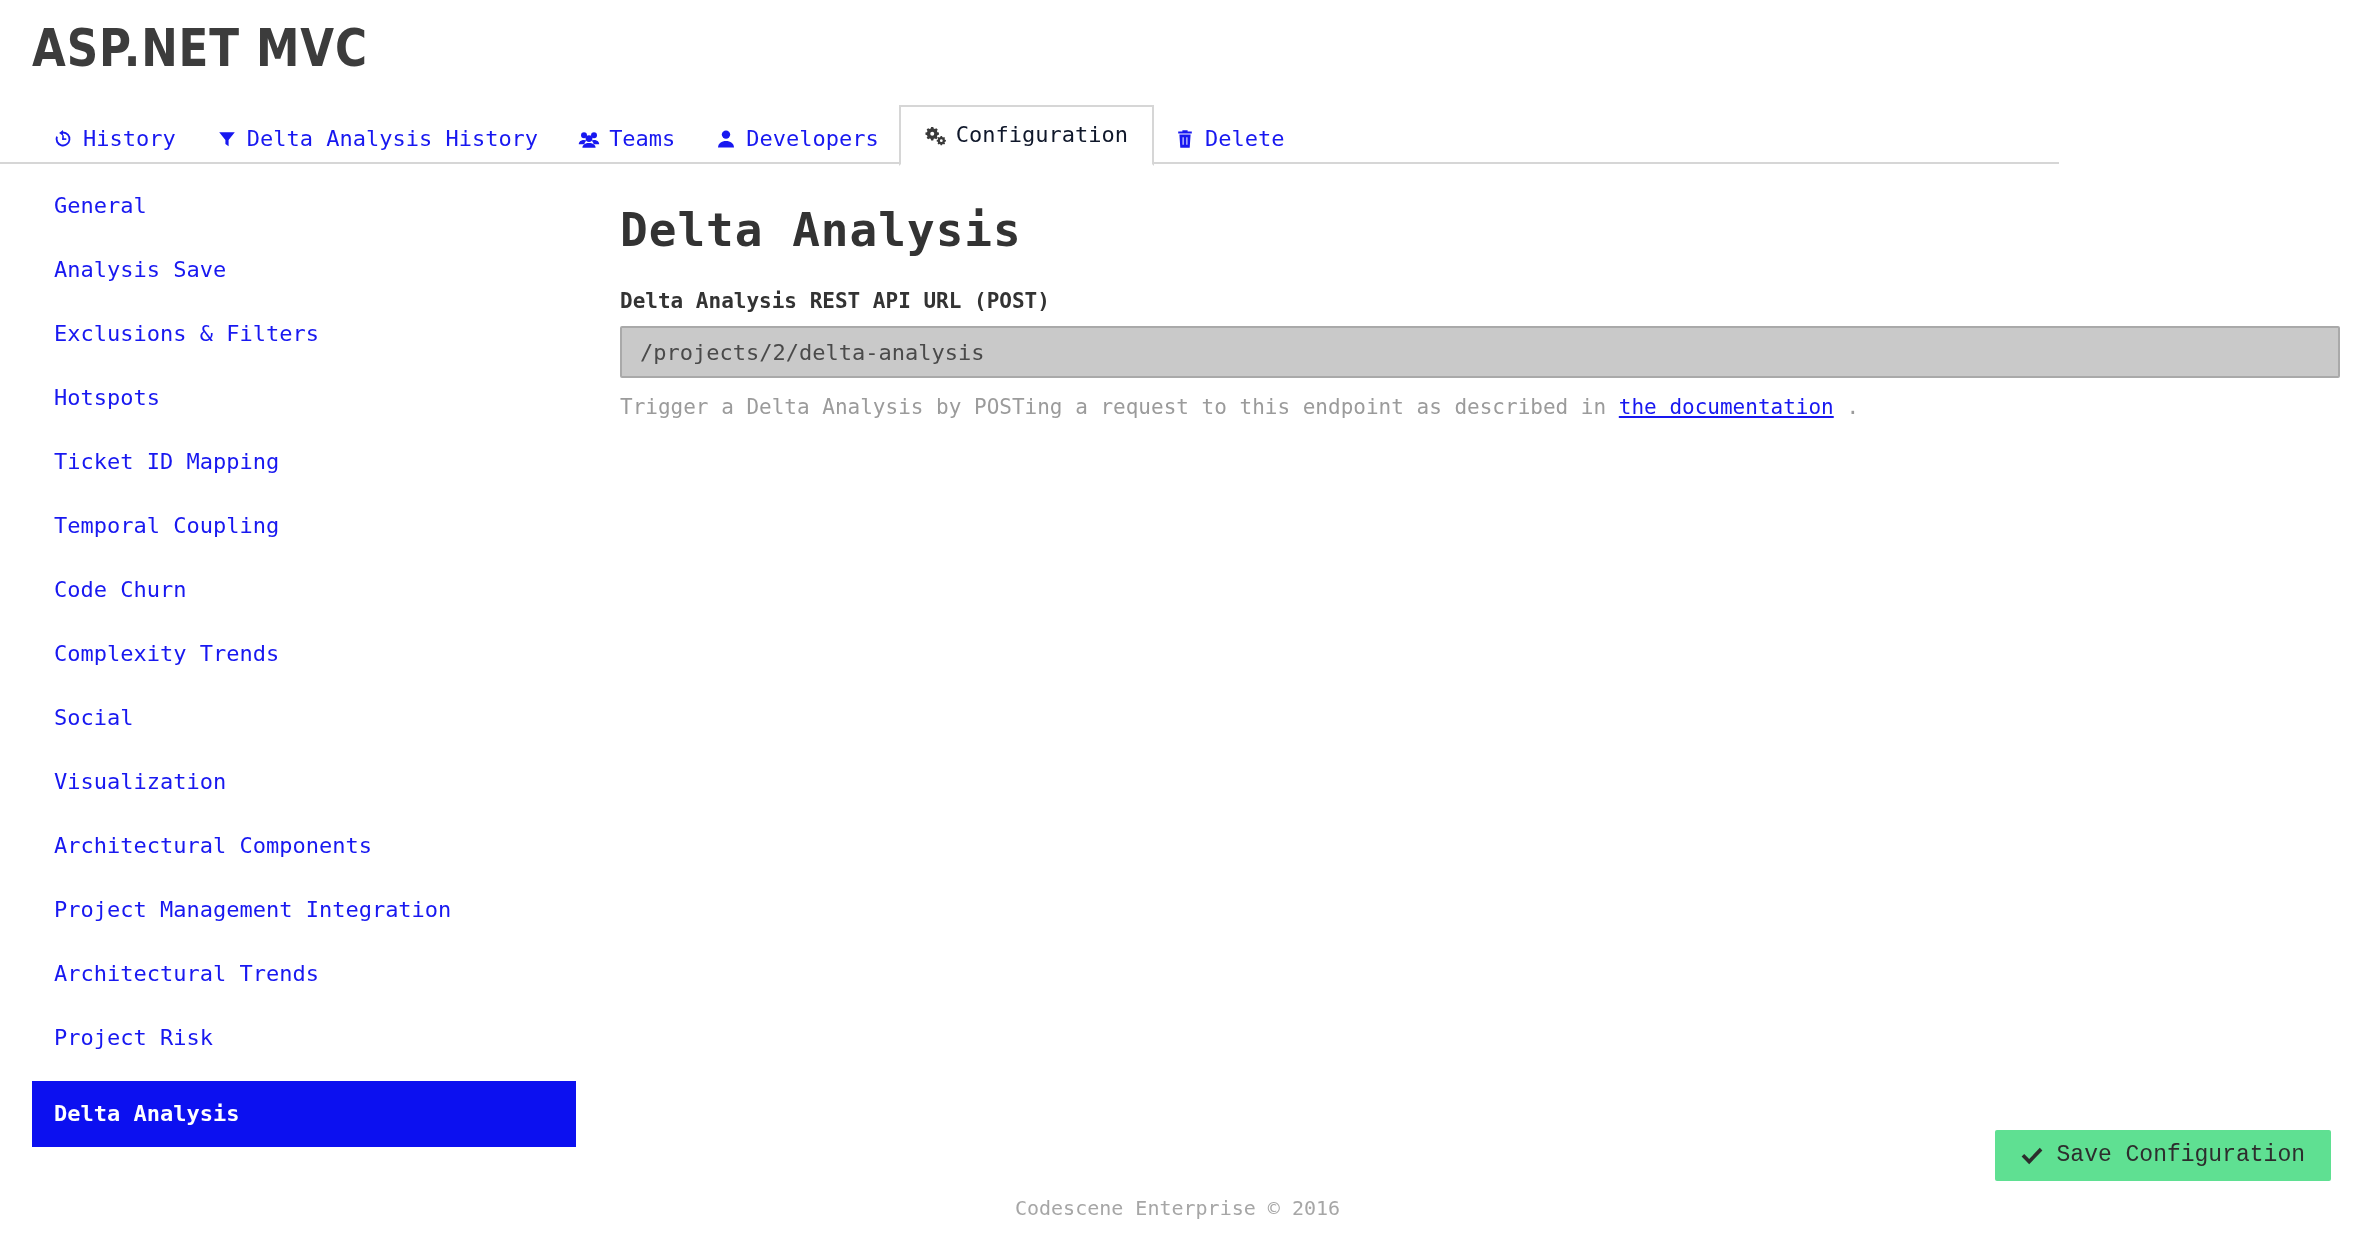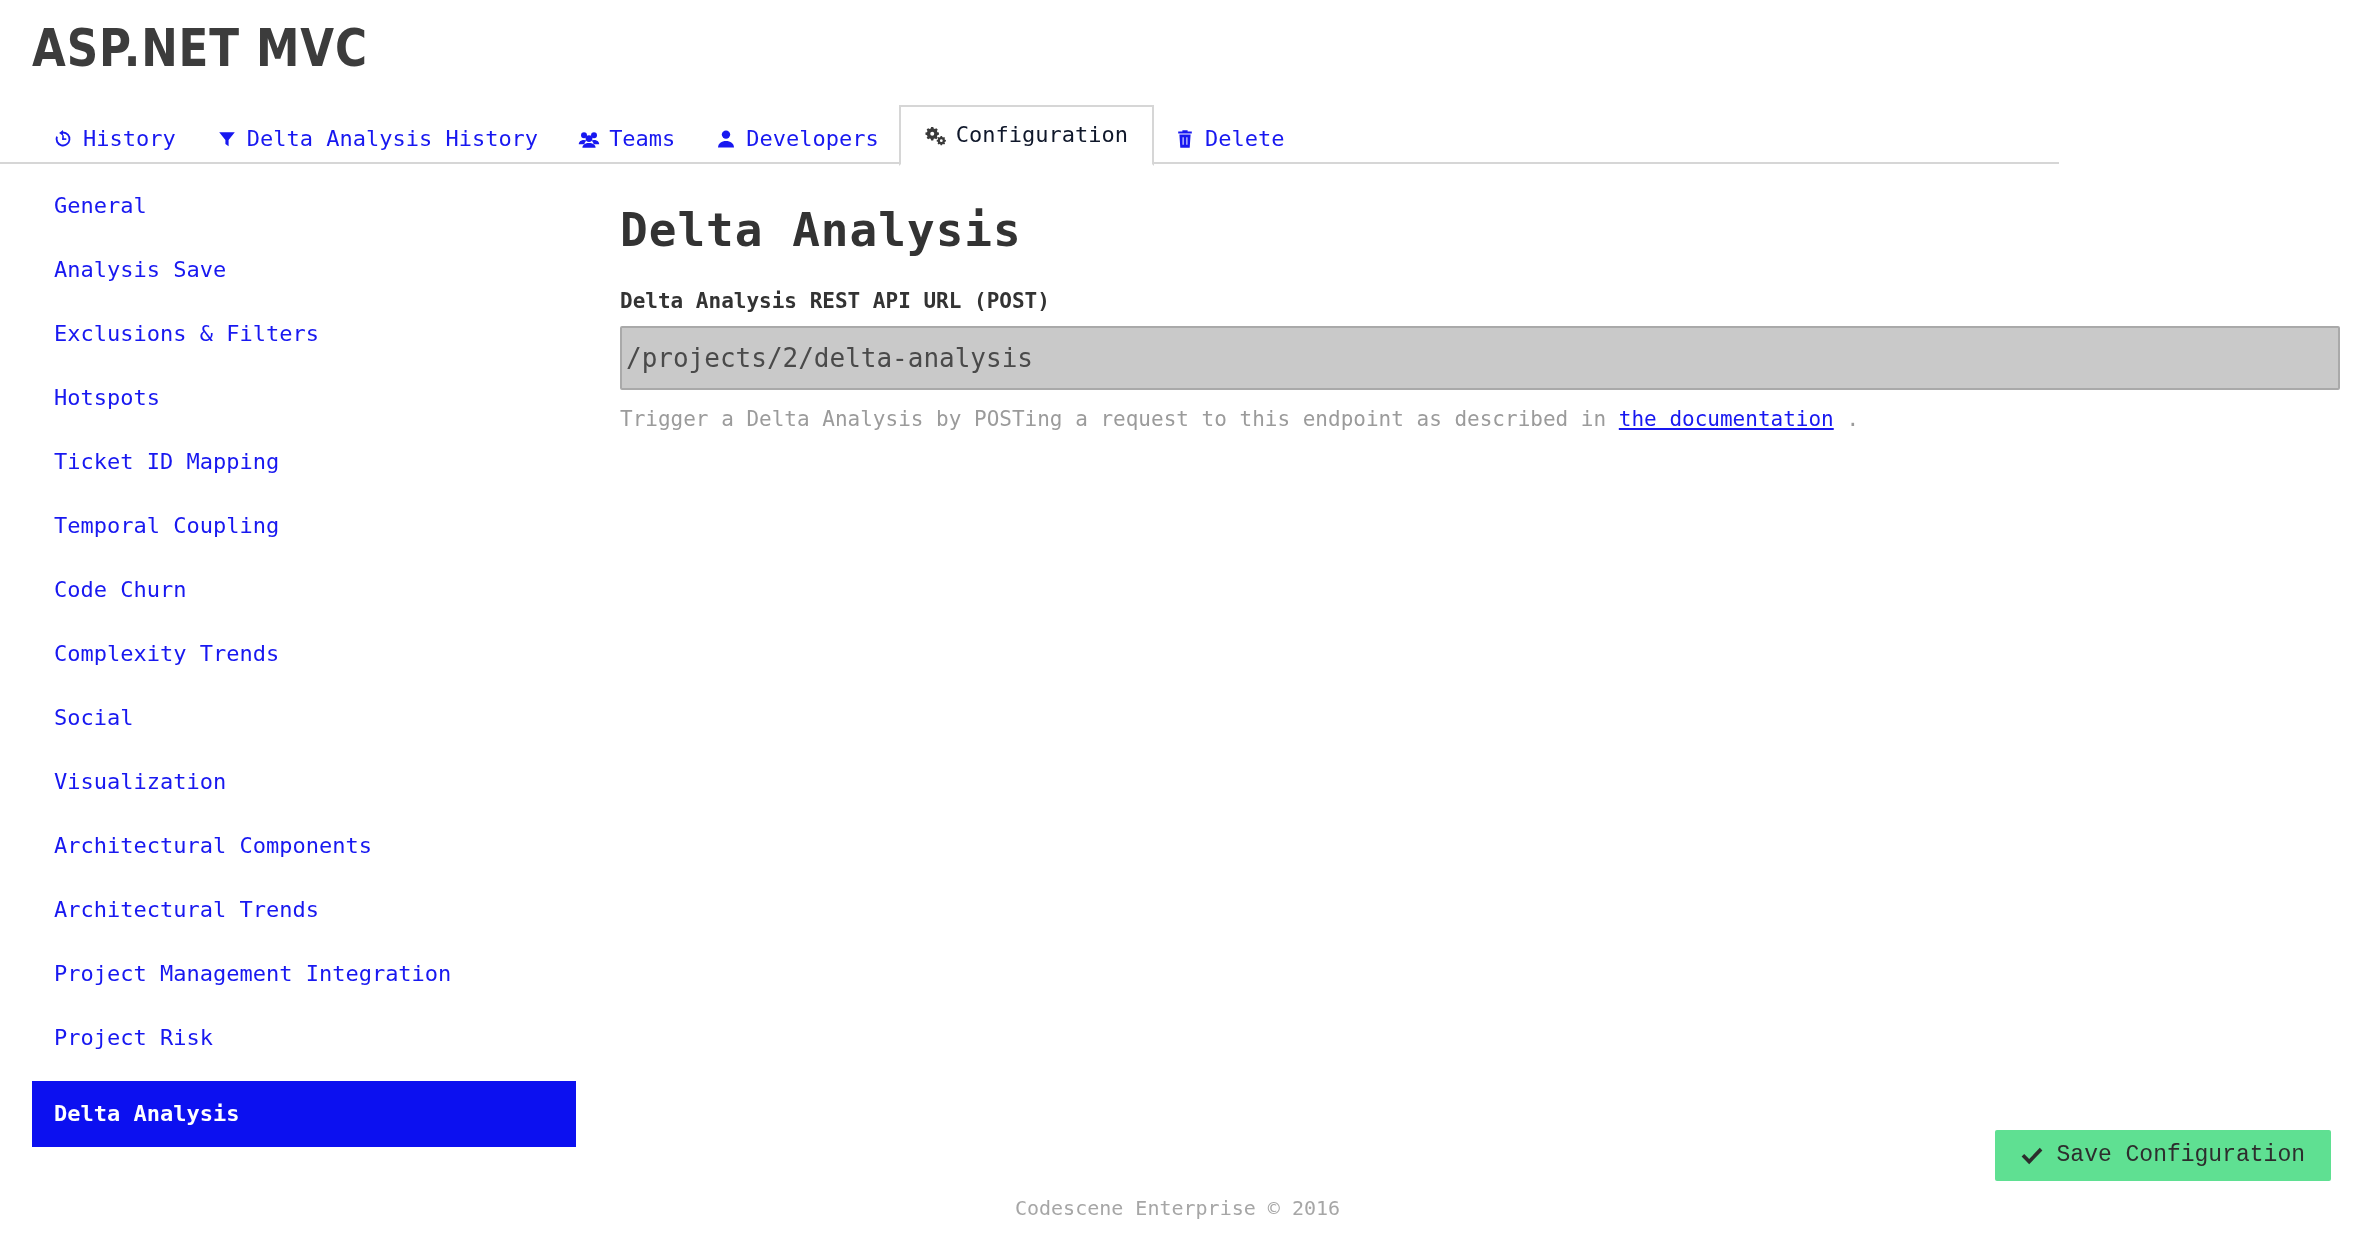--- a/index.html
+++ b/index.html
@@ -127,28 +127,28 @@
   .field-label {
     font-size: 21px;
     font-weight: bold;
     color: #333333;
     margin-bottom: 14px;
     line-height: 1;
   }
   .field-input {
     display: block;
     width: 100%;
-    height: 64px;
+    height: 52px;
     background: #c9c9c9;
     border: 2px solid #a9a9a9;
     border-radius: 2px;
     color: #4a4a4a;
     font-family: "DejaVu Sans Mono", "Liberation Mono", monospace;
-    font-size: 26px;
-    padding: 0 4px;
+    font-size: 22px;
+    padding: 0 18px;
     outline: none;
     cursor: not-allowed;
   }
   .help-text {
     margin-top: 16px;
     font-size: 21px;
     color: #9b9b9b;
     line-height: 1.3;
   }
   .help-text a {
@@ -269,22 +269,22 @@
   <div class="side-item">Analysis Save</div>
   <div class="side-item">Exclusions &amp; Filters</div>
   <div class="side-item">Hotspots</div>
   <div class="side-item">Ticket ID Mapping</div>
   <div class="side-item">Temporal Coupling</div>
   <div class="side-item">Code Churn</div>
   <div class="side-item">Complexity Trends</div>
   <div class="side-item">Social</div>
   <div class="side-item">Visualization</div>
   <div class="side-item">Architectural Components</div>
+  <div class="side-item">Project Management Integration</div>
   <div class="side-item">Architectural Trends</div>
-  <div class="side-item">Project Management Integration</div>
   <div class="side-item">Project Risk</div>
   <div class="side-item active">Delta Analysis</div>
 </div>
 
 <div class="main">
   <div class="main-title">Delta Analysis</div>
 
   <div class="field-label">Delta Analysis REST API URL (POST)</div>
 
   <input class="field-input" type="text" disabled="" value="/projects/2/delta-analysis" style="">

